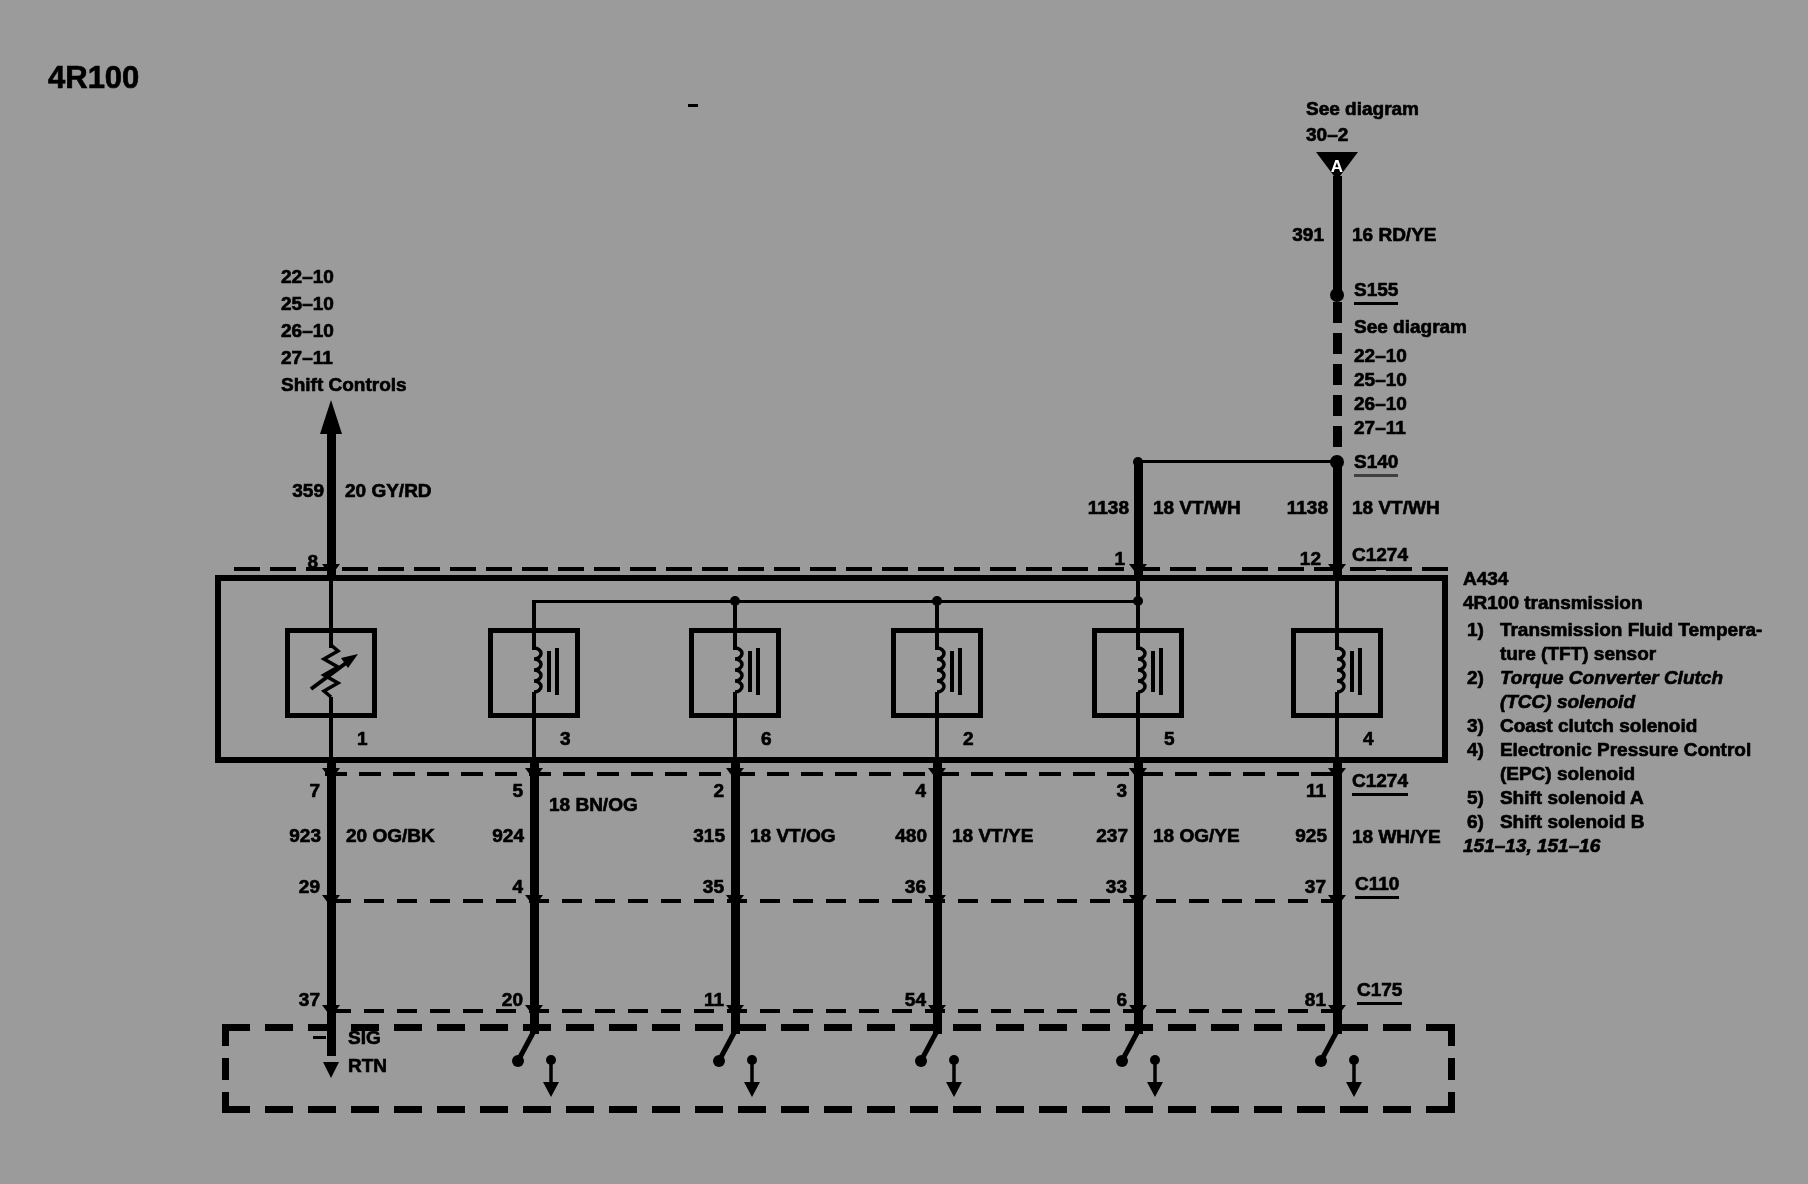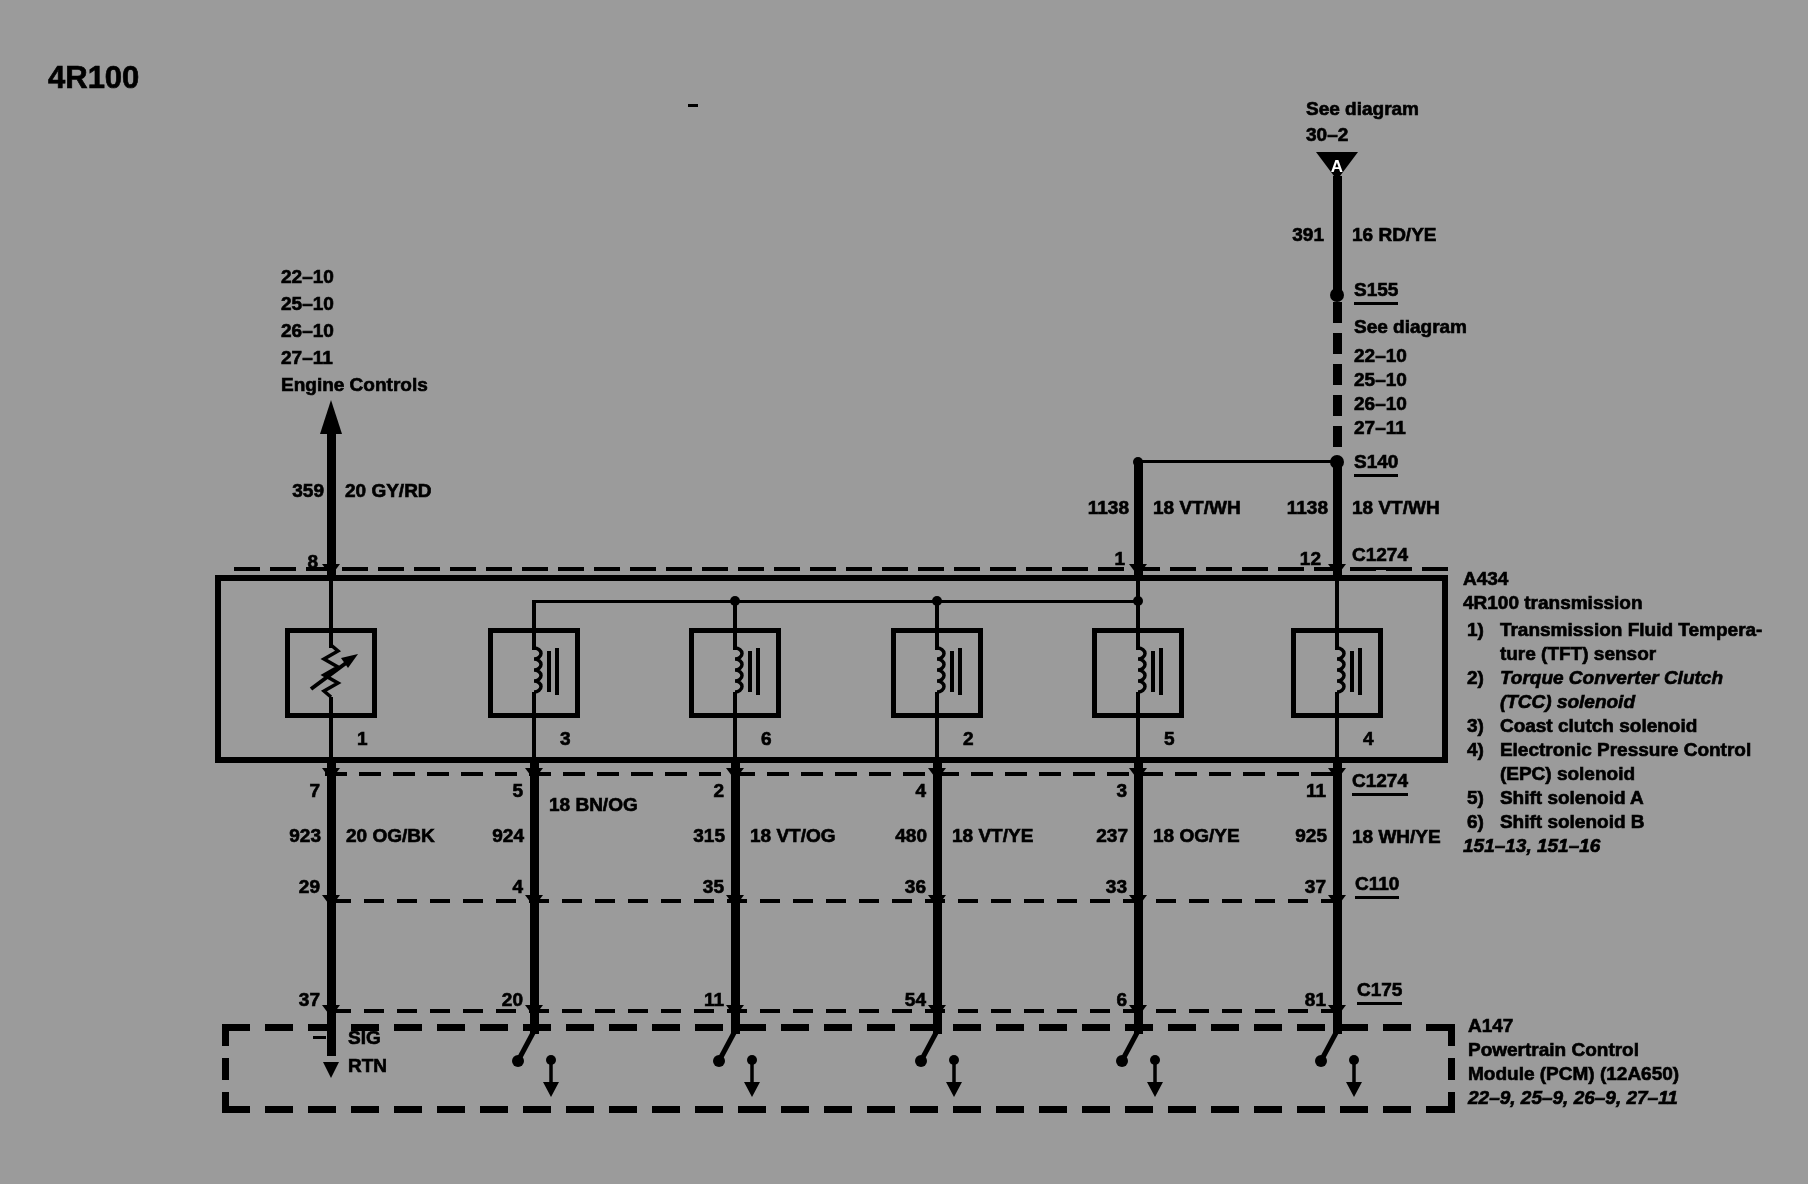--- a/index.html
+++ b/index.html
@@ -1,20 +1,20 @@
 <!DOCTYPE html>
 <html><head><meta charset="utf-8"><style>html,body{margin:0;padding:0;background:#fff;}body{font-family:"Liberation Sans",sans-serif;color:#000;-webkit-text-stroke:0.65px #000;}#page{position:relative;width:1808px;height:1184px;background:#22c55e;overflow:hidden;filter:grayscale(1);}</style></head><body>
 <div id="page">
     <div style="position:absolute;left:48px;top:60px;font-size:31px;font-weight:700;white-space:nowrap;">4R100</div>
     <div style="position:absolute;left:688px;top:104px;width:10px;height:3px;background:#000;"></div>
     <div style="position:absolute;left:281px;top:266px;font-size:19px;font-weight:700;white-space:nowrap;">22–10</div>
     <div style="position:absolute;left:281px;top:293px;font-size:19px;font-weight:700;white-space:nowrap;">25–10</div>
     <div style="position:absolute;left:281px;top:320px;font-size:19px;font-weight:700;white-space:nowrap;">26–10</div>
     <div style="position:absolute;left:281px;top:347px;font-size:19px;font-weight:700;white-space:nowrap;">27–11</div>
-    <div style="position:absolute;left:281px;top:374px;font-size:19px;font-weight:700;white-space:nowrap;">Engine Controls</div>
+    <div style="position:absolute;left:281px;top:374px;font-size:19px;font-weight:700;white-space:nowrap;">Shift Controls</div>
     <svg style="position:absolute;left:0;top:0;" width="1808" height="1184" viewBox="0 0 1808 1184">
       <polygon points="331,400 320,434 342,434" fill="#000"></polygon>
       <polygon points="1316,152 1358,152 1337,180" fill="#000"></polygon>
       <text x="1337" y="172" font-family="Liberation Sans,sans-serif" font-size="17" font-weight="bold" fill="#fff" text-anchor="middle">A</text>
       <circle cx="1337" cy="295" r="7" fill="#000"></circle>
       <circle cx="1337" cy="462" r="7" fill="#000"></circle>
       <circle cx="1138" cy="462" r="5" fill="#000"></circle>
       <circle cx="735" cy="601" r="5" fill="#000"></circle>
       <circle cx="937" cy="601" r="5" fill="#000"></circle>
       <circle cx="1138" cy="601" r="5" fill="#000"></circle>
@@ -93,21 +93,21 @@
     <div style="position:absolute;left:1333px;top:176px;width:9px;height:118px;background:#000;"></div>
     <div style="position:absolute;left:1234px;top:224px;width:90px;text-align:right;font-size:19px;font-weight:700;white-space:nowrap;">391</div>
     <div style="position:absolute;left:1352px;top:224px;font-size:19px;font-weight:700;white-space:nowrap;">16 RD/YE</div>
     <div style="position:absolute;left:1354px;top:279px;font-size:19px;font-weight:700;white-space:nowrap;border-bottom:3px solid #000;padding-bottom:1px;">S155</div>
     <div style="position:absolute;left:1333px;top:302px;width:9px;height:152px;background:repeating-linear-gradient(180deg,#000 0 21px,transparent 21px 31px);"></div>
     <div style="position:absolute;left:1354px;top:316px;font-size:19px;font-weight:700;white-space:nowrap;">See diagram</div>
     <div style="position:absolute;left:1354px;top:345px;font-size:19px;font-weight:700;white-space:nowrap;">22–10</div>
     <div style="position:absolute;left:1354px;top:369px;font-size:19px;font-weight:700;white-space:nowrap;">25–10</div>
     <div style="position:absolute;left:1354px;top:393px;font-size:19px;font-weight:700;white-space:nowrap;">26–10</div>
     <div style="position:absolute;left:1354px;top:417px;font-size:19px;font-weight:700;white-space:nowrap;">27–11</div>
-    <div style="position:absolute;left:1354px;top:451px;font-size:19px;font-weight:700;white-space:nowrap;border-bottom:3px solid #000000;padding-bottom:1px;">S140</div>
+    <div style="position:absolute;left:1354px;top:451px;font-size:19px;font-weight:700;white-space:nowrap;border-bottom:3px solid #404040;padding-bottom:1px;">S140</div>
     <div style="position:absolute;left:1138px;top:460px;width:199px;height:3px;background:#000;"></div>
     <div style="position:absolute;left:1333px;top:460px;width:9px;height:117px;background:#000;"></div>
     <div style="position:absolute;left:1134px;top:460px;width:9px;height:117px;background:#000;"></div>
     <div style="position:absolute;left:1039px;top:497px;width:90px;text-align:right;font-size:19px;font-weight:700;white-space:nowrap;">1138</div>
     <div style="position:absolute;left:1153px;top:497px;font-size:19px;font-weight:700;white-space:nowrap;">18 VT/WH</div>
     <div style="position:absolute;left:1238px;top:497px;width:90px;text-align:right;font-size:19px;font-weight:700;white-space:nowrap;">1138</div>
     <div style="position:absolute;left:1352px;top:497px;font-size:19px;font-weight:700;white-space:nowrap;">18 VT/WH</div>
     <div style="position:absolute;left:1035px;top:548px;width:90px;text-align:right;font-size:19px;font-weight:700;white-space:nowrap;">1</div>
     <div style="position:absolute;left:1231px;top:548px;width:90px;text-align:right;font-size:19px;font-weight:700;white-space:nowrap;">12</div>
     <div style="position:absolute;left:1352px;top:544px;font-size:19px;font-weight:700;white-space:nowrap;border-bottom:3px solid #000;padding-bottom:1px;">C1274</div>
@@ -221,13 +221,12 @@
     <div style="position:absolute;left:933px;top:763px;width:9px;height:271px;background:#000;"></div>
     <div style="position:absolute;left:1134px;top:763px;width:9px;height:271px;background:#000;"></div>
     <div style="position:absolute;left:1333px;top:763px;width:9px;height:271px;background:#000;"></div>
     <div style="position:absolute;left:222px;top:1024px;width:1233px;height:7px;background:repeating-linear-gradient(90deg,#000 0 28px,transparent 28px 43px);"></div>
     <div style="position:absolute;left:222px;top:1106px;width:1233px;height:7px;background:repeating-linear-gradient(90deg,#000 0 28px,transparent 28px 43px);"></div>
     <div style="position:absolute;left:222px;top:1024px;width:7px;height:89px;background:repeating-linear-gradient(180deg,#000 0 22px,transparent 22px 34px);"></div>
     <div style="position:absolute;left:1448px;top:1024px;width:7px;height:89px;background:repeating-linear-gradient(180deg,#000 0 22px,transparent 22px 34px);"></div>
     <div style="position:absolute;left:313px;top:1036px;width:13px;height:3px;background:#000;"></div>
     <div style="position:absolute;left:348px;top:1027px;font-size:19px;font-weight:700;white-space:nowrap;">SIG</div>
     <div style="position:absolute;left:348px;top:1055px;font-size:19px;font-weight:700;white-space:nowrap;">RTN</div>
-    <div style="position:absolute;left:1468px;top:1014px;font-size:19px;font-weight:700;line-height:24px;white-space:nowrap;">A147<br>Powertrain Control<br>Module (PCM) (12A650)<br><span style="font-style:italic;">22–9, 25–9, 26–9, 27–11</span></div>
   </div>
 </body></html>

